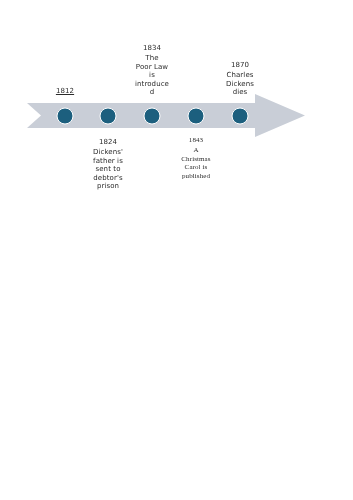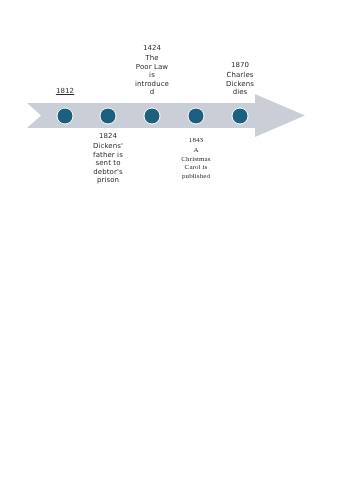--- a/index.html
+++ b/index.html
@@ -89,31 +89,31 @@
     <div class="marker" style="left:196px; top:115.5px;"></div>
     <div class="marker" style="left:240px; top:115.5px;"></div>
   </div>
 
   <div>
 
     <div class="label above" style="left:65px; bottom:113px; height:44px;text-decoration:underline;">
       <span class="year">1812</span>
     </div>
 
-    <div class="label" style="left:108px; top:132px;">
+    <div class="label" style="left:108px; top:138px;">
       <span class="year">1824</span>
       <span class="desc">Dickens'
 father is
 sent to
 debtor's
 prison</span>
     </div>
 
     <div class="label above" style="left:152px; bottom:113px; height:60px; width:52px;">
-      <span class="year">1424</span>
+      <span class="year">1834</span>
       <span class="desc">The
 Poor Law
 is
 introduce
 d</span>
     </div>
 
     <div class="label" style="left:196px; top:136px;font-family:Liberation Serif, serif;">
       <span class="year">1843</span>
       <span class="desc">A

